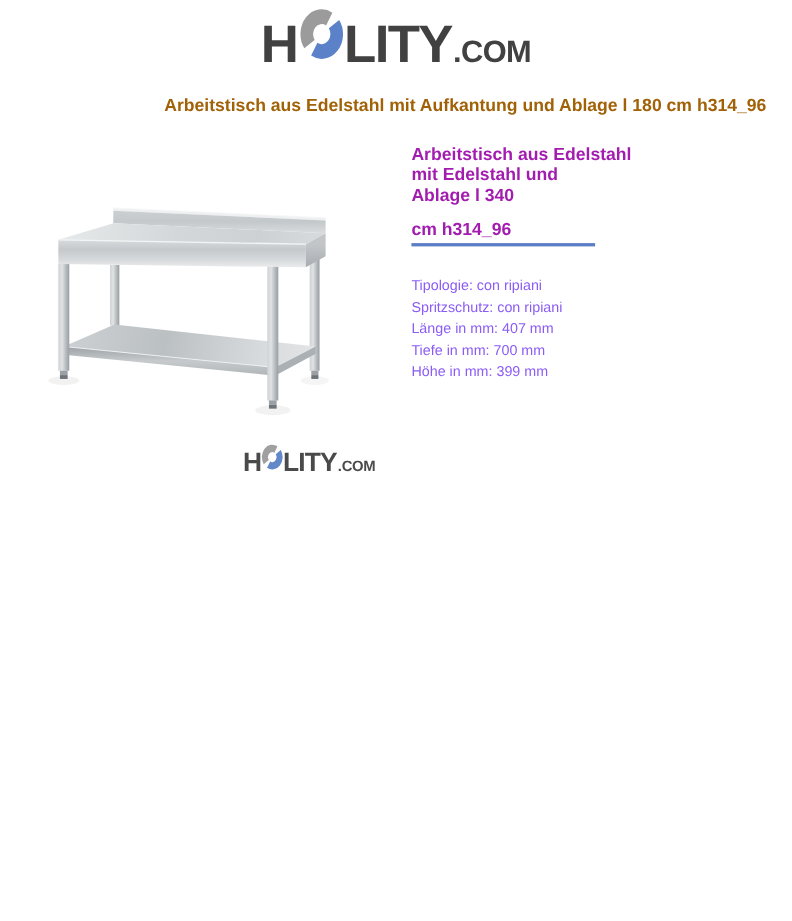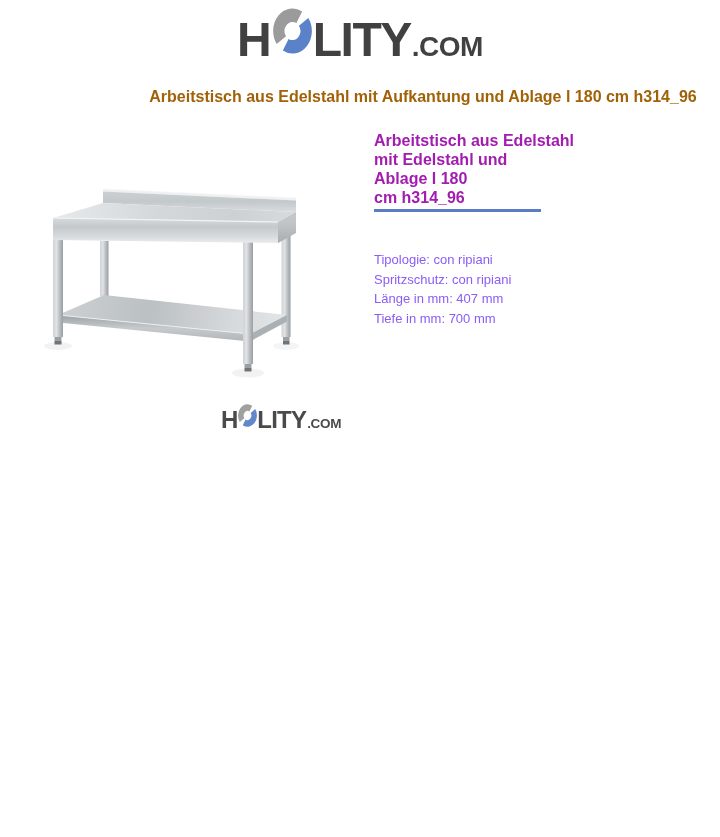--- a/index.html
+++ b/index.html
@@ -30,20 +30,21 @@
   
   .product-image{position:absolute;left:35px;top:163px;width:320px;height:228px;}
   
   .prod-title{
     position:absolute;left:374px;top:131px;
     font-size:16px;font-weight:bold;color:#a21caf;line-height:19px;white-space:nowrap;
   }
   .prod-title-underline{
     display:block;width:167px;padding-bottom:2px;
     border-bottom:3px solid #5b7dc6;
+    margin-top:12px;
   }
   .attrs{
     position:absolute;left:374px;top:226px;
     font-size:13px;color:#8b5cf6;line-height:19.5px;white-space:nowrap;margin-top:24px;
   }
 </style>
 </head>
 <body>
 
 <div class="logo logo-top">
@@ -131,31 +132,32 @@
   <polygon points="243,59 261,49 261,70 243,80" fill="url(#gSide)"></polygon>
   <line x1="18" y1="55" x2="243" y2="59" stroke="#f2f4f5" stroke-width="1.2"></line>
   <line x1="68" y1="26" x2="261" y2="35" stroke="#f6f7f8" stroke-width="0.8"></line>
 </svg>
 
 <div class="prod-title">
   <div>
 
   <div>Arbeitstisch aus Edelstahl</div>
       <div>mit Edelstahl und</div>
-      <div>Ablage l 180</div>
+      <div>Ablage l 340</div>
     </div>
   <span class="prod-title-underline">cm h314_96</span>
 </div>
 
 <div class="attrs">
 
 <div class="attr-line">Tipologie: con ripiani</div>
     <div class="attr-line">Spritzschutz: con ripiani</div>
     <div class="attr-line">Länge in mm: 407 mm</div>
     <div class="attr-line">Tiefe in mm: 700 mm</div>
+    <div class="attr-line">Höhe in mm: 399 mm</div>
   </div>
 
 <div class="logo logo-bottom">
   <span class="word h">H</span>
   <svg viewBox="-30 -30 60 60" preserveAspectRatio="none">
     <path fill="#9b9b9b" d="M 13.5,-23.4 A 27 27 0 0 0 -22.1,15.5 L -9,6.3 A 11 11 0 0 1 5.5,-9.5 Z"></path>
     <path fill="#5b82c8" d="M -13.5,23.4 A 27 27 0 0 0 22.1,-15.5 L 9,-6.3 A 11 11 0 0 1 -5.5,9.5 Z"></path>
   </svg>
   <span class="word">LITY</span>
   <span class="tld">.COM</span>

